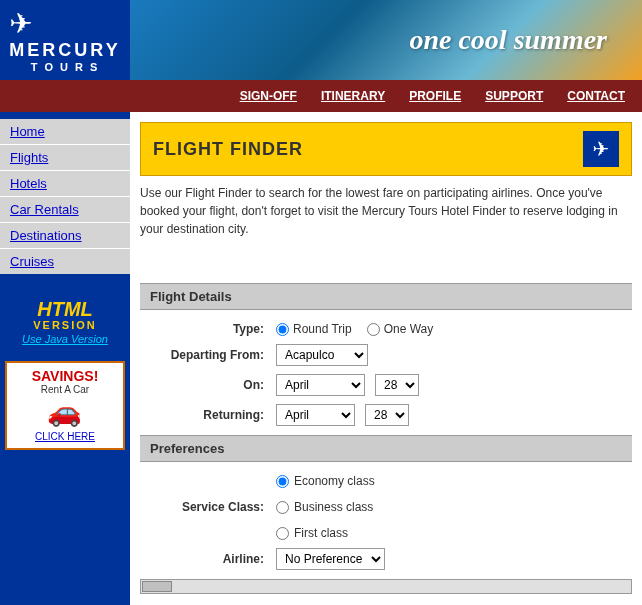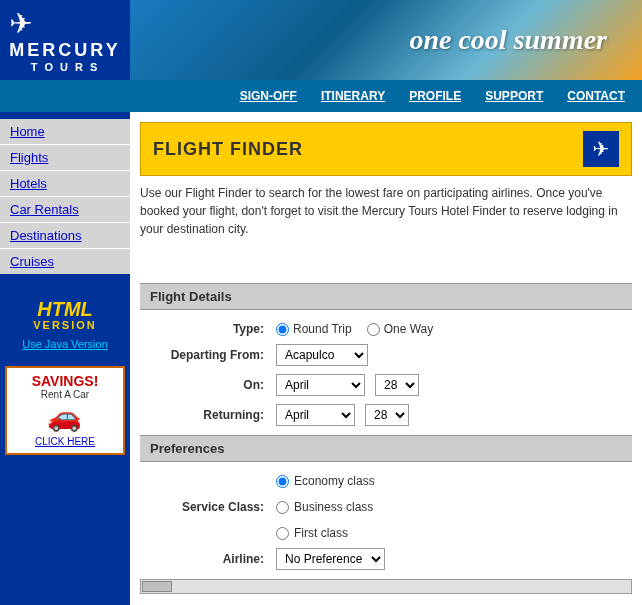--- a/index.html
+++ b/index.html
@@ -69,21 +69,21 @@
       justify-content: center;
       font-size: 10px;
       color: #2a7ab0;
       font-weight: bold;
       text-align: center;
       line-height: 1.2;
     }
 
     
     .navbar {
-      background: #0369a1;
+      background: #7f1d1d;
       display: flex;
       justify-content: flex-end;
       padding: 0 5px;
       height: 32px;
       align-items: center;
     }
     .navbar a {
       color: #fff;
       text-decoration: underline;
       font-size: 12px;
@@ -340,21 +340,21 @@
       <a>Flights</a>
       <a>Hotels</a>
       <a>Car Rentals</a>
       <a>Destinations</a>
       <a>Cruises</a>
     </div>
 
     <div class="html-version-box">
       <div class="html-text">HTML</div>
       <div class="version-text">VERSION</div>
-      <div style="margin-top:5px;">
+      <div style="font-style:italic;">
         <a class="java-link">Use Java Version</a>
       </div>
     </div>
 
     <div class="savings-box">
       <div class="savings-title">SAVINGS!</div>
       <div class="savings-sub">Rent A Car</div>
       <div class="car-icon">🚗</div>
       <div><a class="click-here">CLICK HERE</a></div>
     </div>

